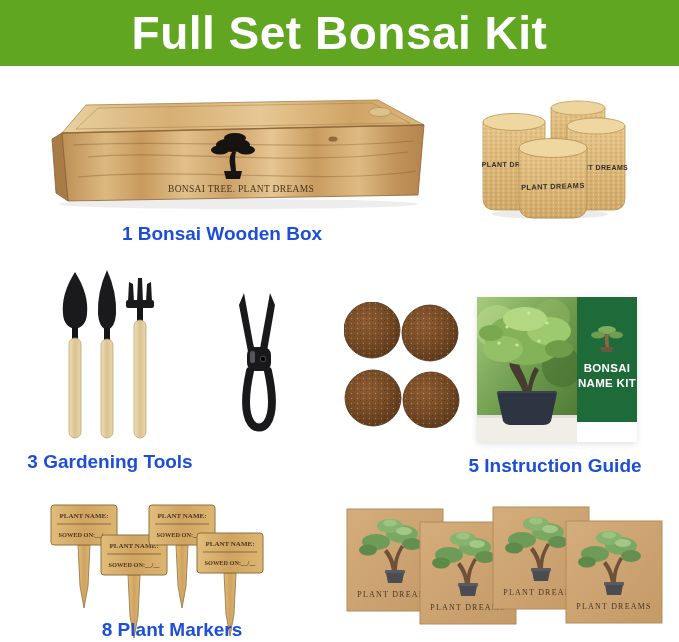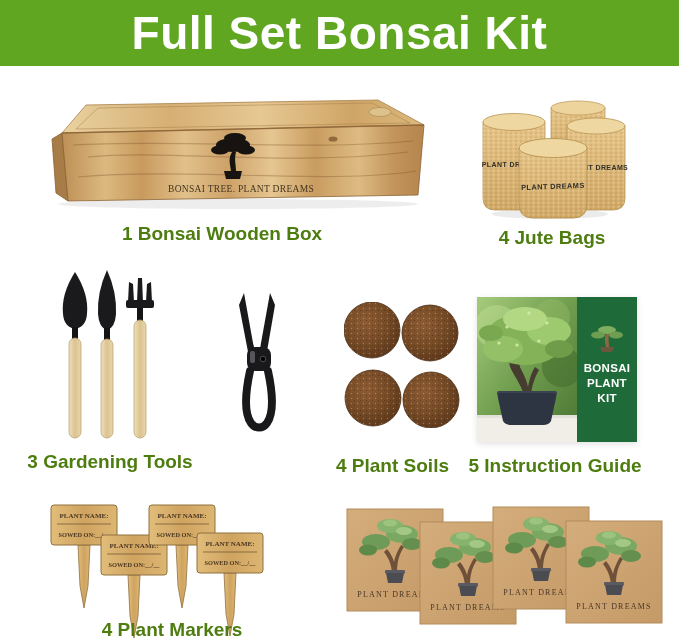--- a/index.html
+++ b/index.html
@@ -3,25 +3,25 @@
 <meta charset="utf-8">
 <style>
   html,body{margin:0;padding:0;background:#ffffff;}
   #stage{position:relative;width:679px;height:642px;background:#ffffff;overflow:hidden;
          font-family:"Liberation Sans",sans-serif;}
   .header{position:absolute;left:0;top:0;width:679px;height:66px;background:#60a621;
           display:flex;align-items:center;justify-content:center;}
   .header h1{margin:0;color:#ffffff;font-size:46px;font-weight:bold;letter-spacing:.5px;
              font-family:"Liberation Sans",sans-serif;}
   .figure{position:absolute;}
-  .item-label{position:absolute;font-weight:bold;font-size:19px;color:#4d7c0f;
+  .item-label{position:absolute;font-weight:bold;font-size:19px;color:#1d4ed8;
               text-align:center;line-height:1.05;}
   .guide-card{position:absolute;left:477px;top:297px;width:160px;height:145px;display:flex;
               box-shadow:0 2px 6px rgba(0,0,0,.12);}
-  .guide-panel{width:60px;height:145px;background:#1e6b39;display:flex;flex-direction:column;
+  .guide-panel{width:60px;height:125px;background:#1e6b39;display:flex;flex-direction:column;
                align-items:center;padding-top:26px;box-sizing:border-box;}
   .guide-panel .cover-text{margin-top:8px;color:#ffffff;font-weight:bold;font-size:11.5px;
                line-height:1.3;text-align:center;letter-spacing:.3px;}
   .svgtext-serif{font-family:"Liberation Serif",serif;}
   .svgtext-sans{font-family:"Liberation Sans",sans-serif;}
 </style>
 </head>
 <body>
 
 <div id="stage">
@@ -135,21 +135,20 @@
       <ellipse cx="121" cy="30" rx="29" ry="8" fill="#eed7a0" stroke="#b99454" stroke-width="0.8"></ellipse>
       <text x="123" y="74" text-anchor="middle" font-size="7" font-weight="bold" fill="#33302a" letter-spacing="0.4" class="svgtext-sans">PLANT DREAMS</text>
     </g>
     <g>
       <path d="M44,52 v56 q0,14 14,14 h40 q14,0 14,-14 v-56 z" fill="url(#juteBody)" stroke="#b99454" stroke-width="0.9"></path>
       <path d="M44,52 v56 q0,14 14,14 h40 q14,0 14,-14 v-56 z" fill="url(#jutedots)"></path>
       <ellipse cx="78" cy="52" rx="34" ry="9.5" fill="#eed7a0" stroke="#b99454" stroke-width="0.9"></ellipse>
       <text x="78" y="93" text-anchor="middle" font-size="7.4" font-weight="bold" fill="#33302a" letter-spacing="0.4" class="svgtext-sans" transform="rotate(-2 78 93)">PLANT DREAMS</text>
     </g>
   </svg>
-  <div class="item-label" style="left:472px;top:228px;width:160px">4 Jute Bags</div>
 
   <svg class="figure" style="left:55px;top:270px" width="105" height="175" viewBox="0 0 105 175">
     <g>
       <path d="M20,2 Q6,24 8,44 Q9,57 20,59 Q31,57 32,44 Q34,24 20,2 Z" fill="#1a1a1c"></path>
       <rect x="17" y="57" width="6" height="13" fill="#141416"></rect>
       <rect x="14" y="68" width="12" height="100" rx="6" fill="url(#handleGrad)" stroke="#b49c6a" stroke-width="0.7"></rect>
     </g>
     <g>
       <path d="M52,0 Q42,22 43,44 Q44,58 52,60 Q60,58 61,44 Q62,22 52,0 Z" fill="#1a1a1c"></path>
       <rect x="49" y="58" width="6" height="13" fill="#141416"></rect>
@@ -188,21 +187,20 @@
     </g>
     <g>
       <circle cx="29" cy="96" r="28" fill="url(#soilGrad)" stroke="#4e2e14" stroke-width="0.8"></circle>
       <circle cx="29" cy="96" r="28" fill="url(#soildots)"></circle>
     </g>
     <g>
       <circle cx="87" cy="98" r="28" fill="url(#soilGrad)" stroke="#4e2e14" stroke-width="0.8"></circle>
       <circle cx="87" cy="98" r="28" fill="url(#soildots)"></circle>
     </g>
   </svg>
-  <div class="item-label" style="left:320px;top:456px;width:145px">4 Plant Soils</div>
 
   <div class="guide-card">
     <svg width="100" height="145" viewBox="0 0 100 145">
       <rect x="0" y="0" width="100" height="145" fill="url(#guideBg)"></rect>
       <circle cx="20" cy="30" r="22" fill="#c2e094" opacity="0.45"></circle>
       <circle cx="75" cy="20" r="18" fill="#8fb863" opacity="0.5"></circle>
       <circle cx="85" cy="70" r="20" fill="#3f6a2c" opacity="0.5"></circle>
       <rect x="0" y="118" width="100" height="27" fill="#f1eee7"></rect>
       <rect x="0" y="118" width="100" height="3" fill="rgba(0,0,0,0.06)"></rect>
       <g>
@@ -228,21 +226,21 @@
     <div class="guide-panel">
       <svg width="36" height="30" viewBox="0 0 36 30">
         <ellipse cx="18" cy="7" rx="9" ry="4" fill="#7fae5e"></ellipse>
         <ellipse cx="9" cy="12" rx="7" ry="3.5" fill="#6f9e52"></ellipse>
         <ellipse cx="27" cy="12" rx="7" ry="3.5" fill="#6f9e52"></ellipse>
         <path d="M17,24 C16,19 15,15 17,11 L20,11 C19,16 20,19 20,24 Z" fill="#8a6a43"></path>
         <polygon points="11,24 25,24 23,29 13,29" fill="#6b5640"></polygon>
       </svg>
       <div class="cover-text">
         <div>BONSAI</div>
-        <div>PLANT KIT</div>
+        <div>NAME KIT</div>
       </div>
     </div>
   </div>
   <div class="item-label" style="left:455px;top:456px;width:200px">5 Instruction Guide</div>
 
   <svg class="figure" style="left:50px;top:504px" width="68" height="108" viewBox="0 0 68 108">
     <polygon points="28,41 40,41 38,82 34,104 30,82" fill="url(#markerWood)" stroke="#8f7040" stroke-width="0.8"></polygon>
     <rect x="1" y="1" width="66" height="40" rx="3" fill="url(#markerWood)" stroke="#8f7040" stroke-width="1"></rect>
     <text x="34" y="14" text-anchor="middle" font-size="7" font-weight="bold" fill="#4a3723" class="svgtext-serif">PLANT NAME:</text>
     <line x1="7" y1="20" x2="61" y2="20" stroke="#4a3723" stroke-width="0.7" opacity="0.8"></line>
@@ -262,21 +260,21 @@
     <line x1="7" y1="20" x2="61" y2="20" stroke="#4a3723" stroke-width="0.7" opacity="0.8"></line>
     <text x="34" y="33" text-anchor="middle" font-size="6.3" font-weight="bold" fill="#4a3723" class="svgtext-serif">SOWED ON:__/__</text>
   </svg>
   <svg class="figure" style="left:196px;top:532px" width="68" height="108" viewBox="0 0 68 108">
     <polygon points="28,41 40,41 38,82 34,104 30,82" fill="url(#markerWood)" stroke="#8f7040" stroke-width="0.8"></polygon>
     <rect x="1" y="1" width="66" height="40" rx="3" fill="url(#markerWood)" stroke="#8f7040" stroke-width="1"></rect>
     <text x="34" y="14" text-anchor="middle" font-size="7" font-weight="bold" fill="#4a3723" class="svgtext-serif">PLANT NAME:</text>
     <line x1="7" y1="20" x2="61" y2="20" stroke="#4a3723" stroke-width="0.7" opacity="0.8"></line>
     <text x="34" y="33" text-anchor="middle" font-size="6.3" font-weight="bold" fill="#4a3723" class="svgtext-serif">SOWED ON:__/__</text>
   </svg>
-  <div class="item-label" style="left:57px;top:620px;width:230px">4 Plant Markers</div>
+  <div class="item-label" style="left:57px;top:620px;width:230px">8 Plant Markers</div>
 
   <svg class="figure" style="left:346px;top:508px" width="98" height="104" viewBox="0 0 98 104">
     <rect x="1" y="1" width="96" height="102" fill="url(#kraft)" stroke="#b28c5a" stroke-width="1"></rect>
     <g>
       <path d="M46,64 C45,55 42,49 38,44 L41,41 C45,46 47,50 48,54 C49,48 52,42 55,37 L58,39 C54,45 51,52 51,64 Z" fill="#6e5138"></path>
       <ellipse cx="30" cy="34" rx="14" ry="8" fill="#6f9b58"></ellipse>
       <ellipse cx="56" cy="26" rx="16" ry="9" fill="#7aa862"></ellipse>
       <ellipse cx="44" cy="18" rx="13" ry="7" fill="#86b46e"></ellipse>
       <ellipse cx="66" cy="36" rx="10" ry="6" fill="#648f4e"></ellipse>
       <ellipse cx="22" cy="42" rx="9" ry="5.5" fill="#5d8a49"></ellipse>

